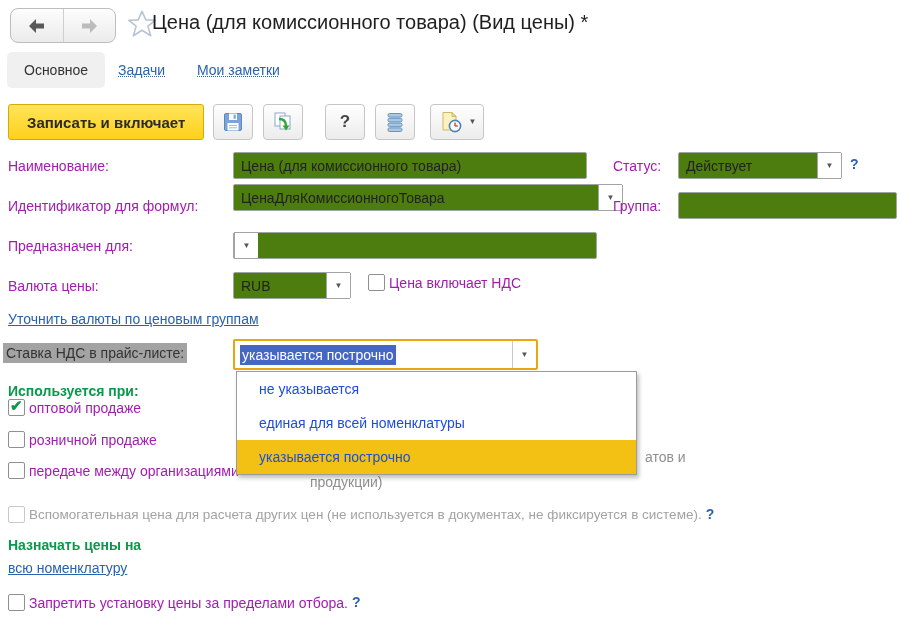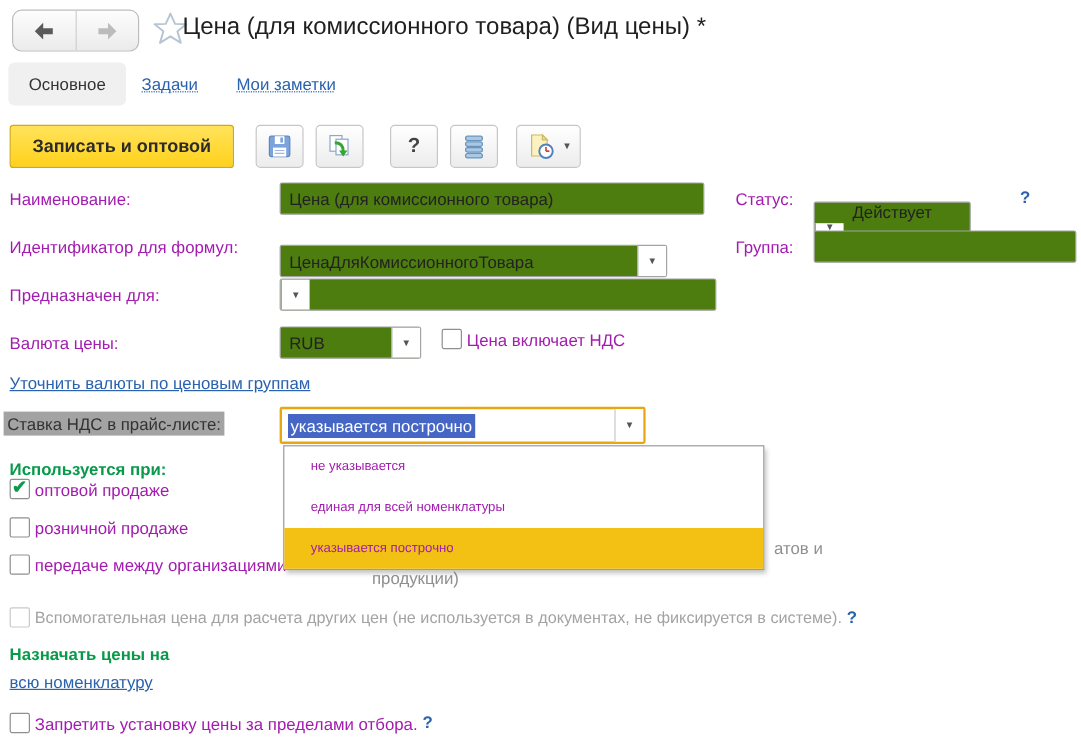--- a/index.html
+++ b/index.html
@@ -43,22 +43,22 @@
   
   .hl-label{background:#a3a3a3;padding:2px 3px;font-size:14px;}
   .combo-focus{box-sizing:border-box;border:2px solid #e8a710;border-radius:2px;background:#fff;
       height:31px;display:flex;align-items:center;}
   .combo-focus .selval{margin-left:5px;background:#4566c4;color:#fff;font-size:14px;
       padding:2px 2px;white-space:nowrap;}
   .combo-focus .combo-btn{border-left:1px solid #c9c9c9;}
   
   .popup{box-sizing:border-box;border:1px solid #9b9b9b;background:#fff;
       box-shadow:2px 3px 4px rgba(0,0,0,.25);z-index:10;}
-  .popup .opt{height:34px;display:flex;align-items:center;padding-left:22px;font-size:11px;
-      color:#a21caf;cursor:pointer;white-space:nowrap;}
+  .popup .opt{height:34px;display:flex;align-items:center;padding-left:22px;font-size:14px;
+      color:#1d4ed8;cursor:pointer;white-space:nowrap;}
   .popup .opt.selected{background:#f3c114;}
   .cb-row{display:flex;align-items:flex-start;gap:4px;}
   .cb-row .lbl{margin-top:1px;}
 </style>
 </head>
 <body>
 
 <div id="app">
 
   <div class="abs nav-group" style="left:10px;top:8px;">
@@ -77,21 +77,21 @@
     <svg width="32" height="32" viewBox="0 0 24 24">
       <polygon points="12,2.5 14.9,8.9 21.9,9.2 16.4,13.6 18.5,20.8 12,16.7 5.5,20.8 7.6,13.6 2.1,9.2 9.1,8.9" fill="#ffffff" stroke="#b7c5d2" stroke-width="1.2" stroke-linejoin="round"></polygon>
     </svg>
   </div>
   <div class="abs title" style="left:152px;top:11px;">Цена (для комиссионного товара) (Вид цены) *</div>
 
   <div class="abs tab-active" style="left:7px;top:52px;">Основное</div>
   <a class="abs link dotted" style="left:118px;top:62px;">Задачи</a>
   <a class="abs link dotted" style="left:197px;top:62px;">Мои заметки</a>
 
-  <div class="abs btn-primary" style="left:8px;top:104px;">Записать и оптовой</div>
+  <div class="abs btn-primary" style="left:8px;top:104px;">Записать и включает</div>
 
   <div class="abs tool-btn" style="left:213px;top:104px;width:40px;">
     <svg width="24" height="24" viewBox="0 0 24 24">
       <rect x="3.5" y="3.5" width="17" height="17" rx="1.5" fill="#7ca3dc" stroke="#5d87be"></rect>
       <rect x="8" y="3.5" width="8" height="6.5" fill="#ffffff"></rect>
       <rect x="12.6" y="4.6" width="2.2" height="4.2" fill="#7ca3dc"></rect>
       <rect x="6.5" y="13" width="11" height="7.5" fill="#ffffff"></rect>
       <line x1="8" y1="15.4" x2="16" y2="15.4" stroke="#9db9dd" stroke-width="1"></line>
       <line x1="8" y1="17.8" x2="16" y2="17.8" stroke="#9db9dd" stroke-width="1"></line>
     </svg>
@@ -128,30 +128,30 @@
       <line x1="17" y1="16" x2="19.8" y2="16" stroke="#d04437" stroke-width="1.4"></line>
     </svg>
     <span class="caret">▼</span>
   </div>
 
   <div class="abs lbl" style="left:8px;top:158px;">Наименование:</div>
   <div class="abs field" style="left:233px;top:152px;width:354px;">
     <span class="val">Цена (для комиссионного товара)</span>
   </div>
   <div class="abs lbl" style="left:613px;top:158px;">Статус:</div>
-  <div class="abs field" style="left:678px;top:168px;width:131px;flex-direction:column;">
+  <div class="abs field" style="left:678px;top:152px;width:164px;">
     <span class="val">Действует</span>
     <span class="combo-btn">
       <span class="caret">▼</span>
     </span>
   </div>
   <span class="abs help" style="left:850px;top:156px;">?</span>
 
   <div class="abs lbl" style="left:8px;top:198px;">Идентификатор для формул:</div>
-  <div class="abs field" style="left:233px;top:204px;width:323px;">
+  <div class="abs field" style="left:233px;top:184px;width:390px;">
     <span class="val">ЦенаДляКомиссионногоТовара</span>
     <span class="combo-btn">
       <span class="caret">▼</span>
     </span>
   </div>
   <div class="abs lbl" style="left:613px;top:198px;">Группа:</div>
   <div class="abs field" style="left:678px;top:192px;width:219px;">
     <span class="val"></span>
   </div>
 

